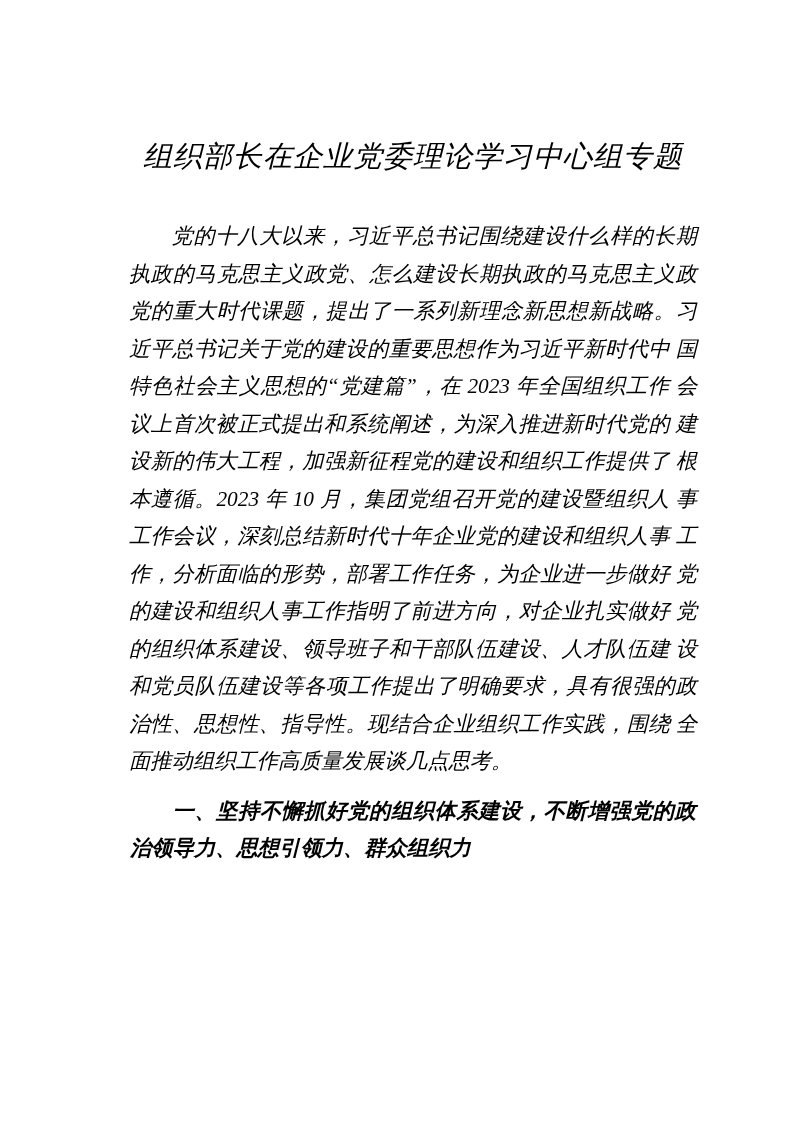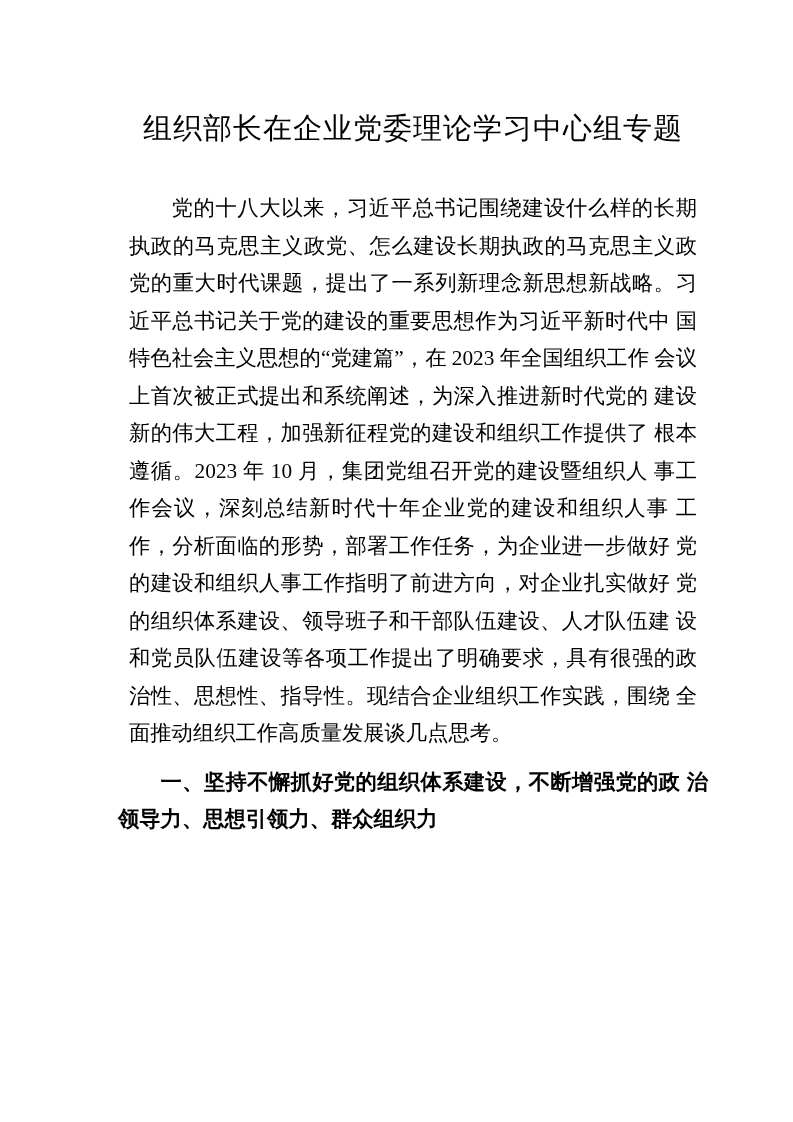--- a/index.html
+++ b/index.html
@@ -12,22 +12,23 @@
     width: 793px;
     height: 1122px;
     background: #ffffff;
     overflow: hidden;
     font-family: "Liberation Serif", serif;
     color: #000000;
   }
   .content {
     position: absolute;
     left: 118px;
-    top: 96px;
+    top: 124px;
     width: 590px;
+    font-style: italic;
   }
   .title {
     margin: 0;
     font-size: 29px;
     font-weight: normal;
     line-height: 65px;
     text-align: center;
     letter-spacing: 1px;
   }
   .title-line {
@@ -42,21 +43,21 @@
   }
   .salutation {
     margin: 0;
     text-indent: 0;
   }
   .para {
     margin: 11px;
     text-indent: 2em;
   }
   .section-heading {
-    margin: 0;
+    margin: 12px;
     font-size: 21.3px;
     line-height: 37.5px;
     font-weight: bold;
     font-family: "Liberation Sans", sans-serif;
     text-indent: 2em;
     text-align: justify;
   }
 </style>
 </head>
 <body>

